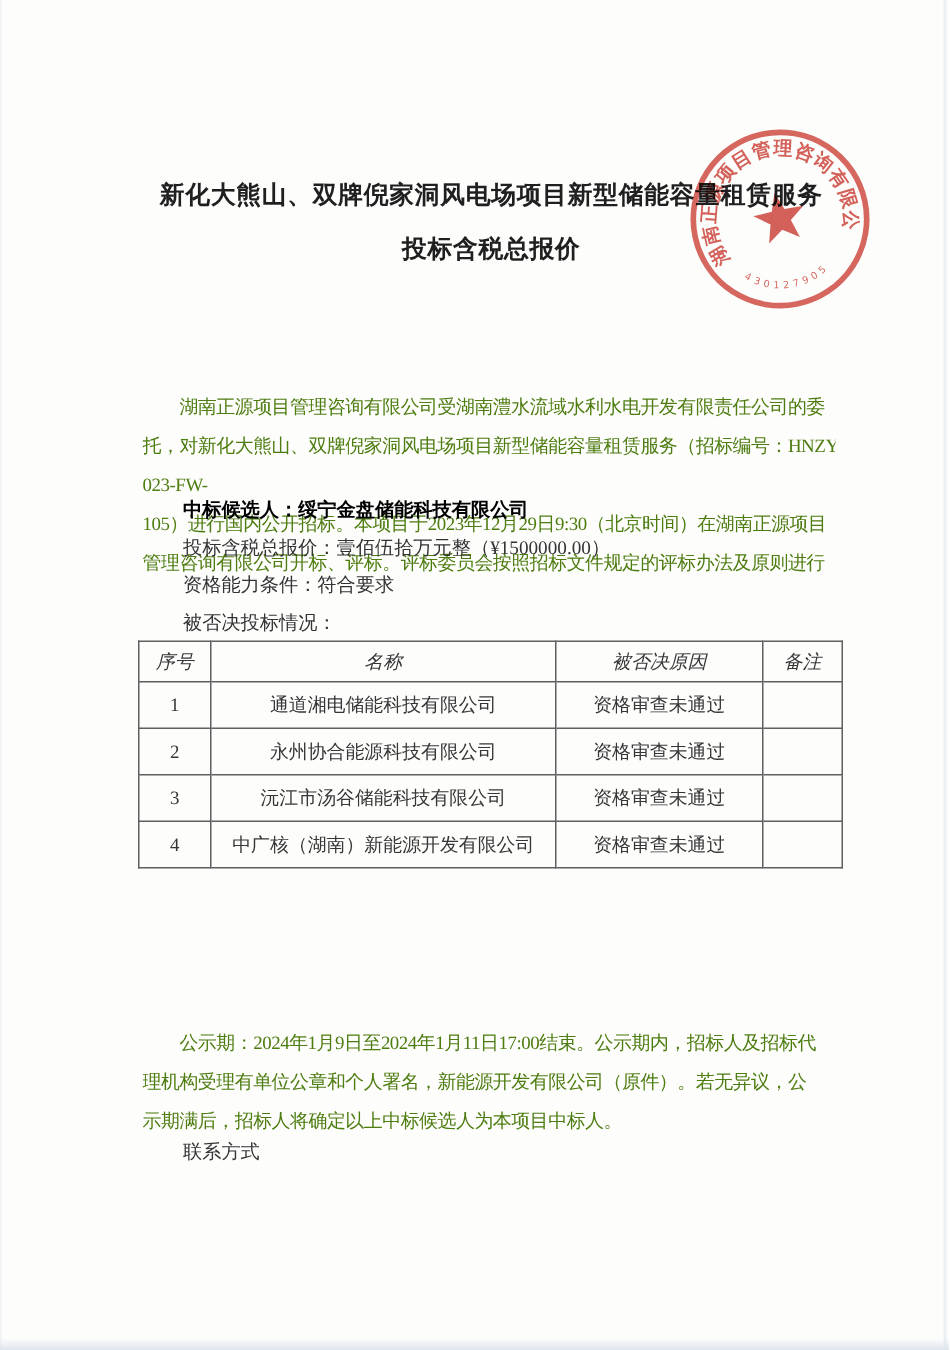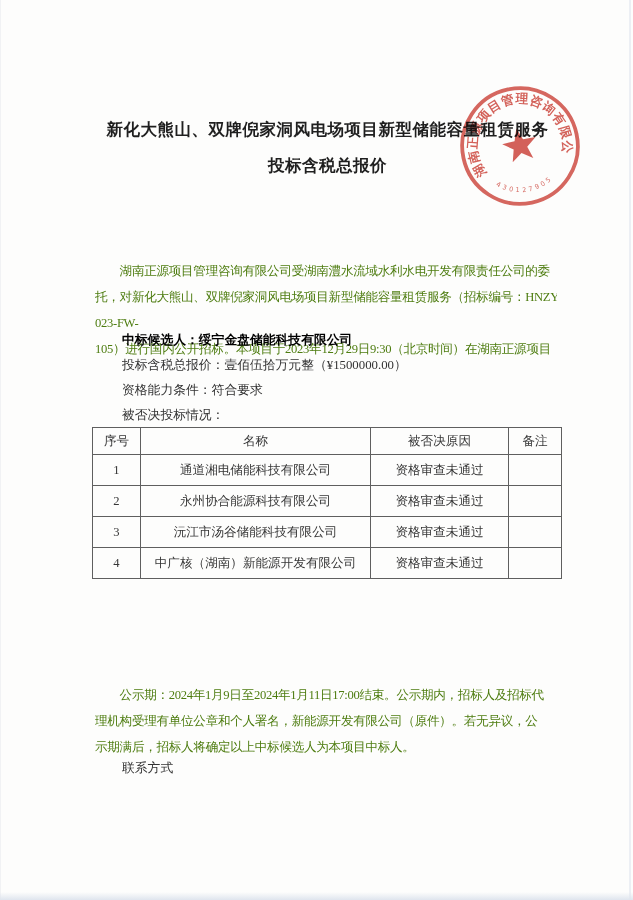--- a/index.html
+++ b/index.html
@@ -42,21 +42,21 @@
 
   table.reject{
     position:absolute;top:427px;left:92px;
     border-collapse:collapse;table-layout:fixed;
     font-size:12.6px;color:#363636;
   }
   table.reject th, table.reject td{
     border:1px solid #5f5f5f;text-align:center;
     font-weight:normal;padding:0;overflow:hidden;white-space:nowrap;
   }
-  table.reject th{height:26px;}
+  table.reject th{height:26px;font-style:italic;}
   table.reject td{height:30px;}
 
   .contact{
     position:absolute;top:702px;left:122px;width:430px;
     font-size:12.8px;line-height:26.4px;color:#333;white-space:pre;
   }
 
   .seal{
     position:absolute;left:458px;top:84px;width:124px;height:124px;
     transform:rotate(-12deg);
@@ -68,21 +68,21 @@
 
 <div class="page">
 
   <div class="doc-title">
     <div>新化大熊山、双牌倪家洞风电场项目新型储能容量租赁服务</div>
     <div>投标含税总报价</div>
   </div>
 
   <div class="para" id="intro">
     
-  <div class="line">　　湖南正源项目管理咨询有限公司受湖南澧水流域水利水电开发有限责任公司的委</div><div class="line">托，对新化大熊山、双牌倪家洞风电场项目新型储能容量租赁服务（招标编号：HNZY2</div><div class="line">023-FW-</div><div class="line">105）进行国内公开招标。本项目于2023年12月29日9:30（北京时间）在湖南正源项目</div></div>
+  <div class="line">　　湖南正源项目管理咨询有限公司受湖南澧水流域水利水电开发有限责任公司的委</div><div class="line">托，对新化大熊山、双牌倪家洞风电场项目新型储能容量租赁服务（招标编号：HNZY2</div><div class="line">023-FW-</div><div class="line">105）进行国内公开招标。本项目于2023年12月29日9:30（北京时间）在湖南正源项目</div><div class="line">管理咨询有限公司开标、评标。评标委员会按照招标文件规定的评标办法及原则进行</div></div>
 
   <div class="cand">
     <div class="bold">中标候选人：绥宁金盘储能科技有限公司</div>
     <div>投标含税总报价：壹佰伍拾万元整（¥1500000.00）</div>
     <div>资格能力条件：符合要求</div>
     <div>被否决投标情况：</div>
   </div>
 
   <table class="reject">
     <colgroup>

